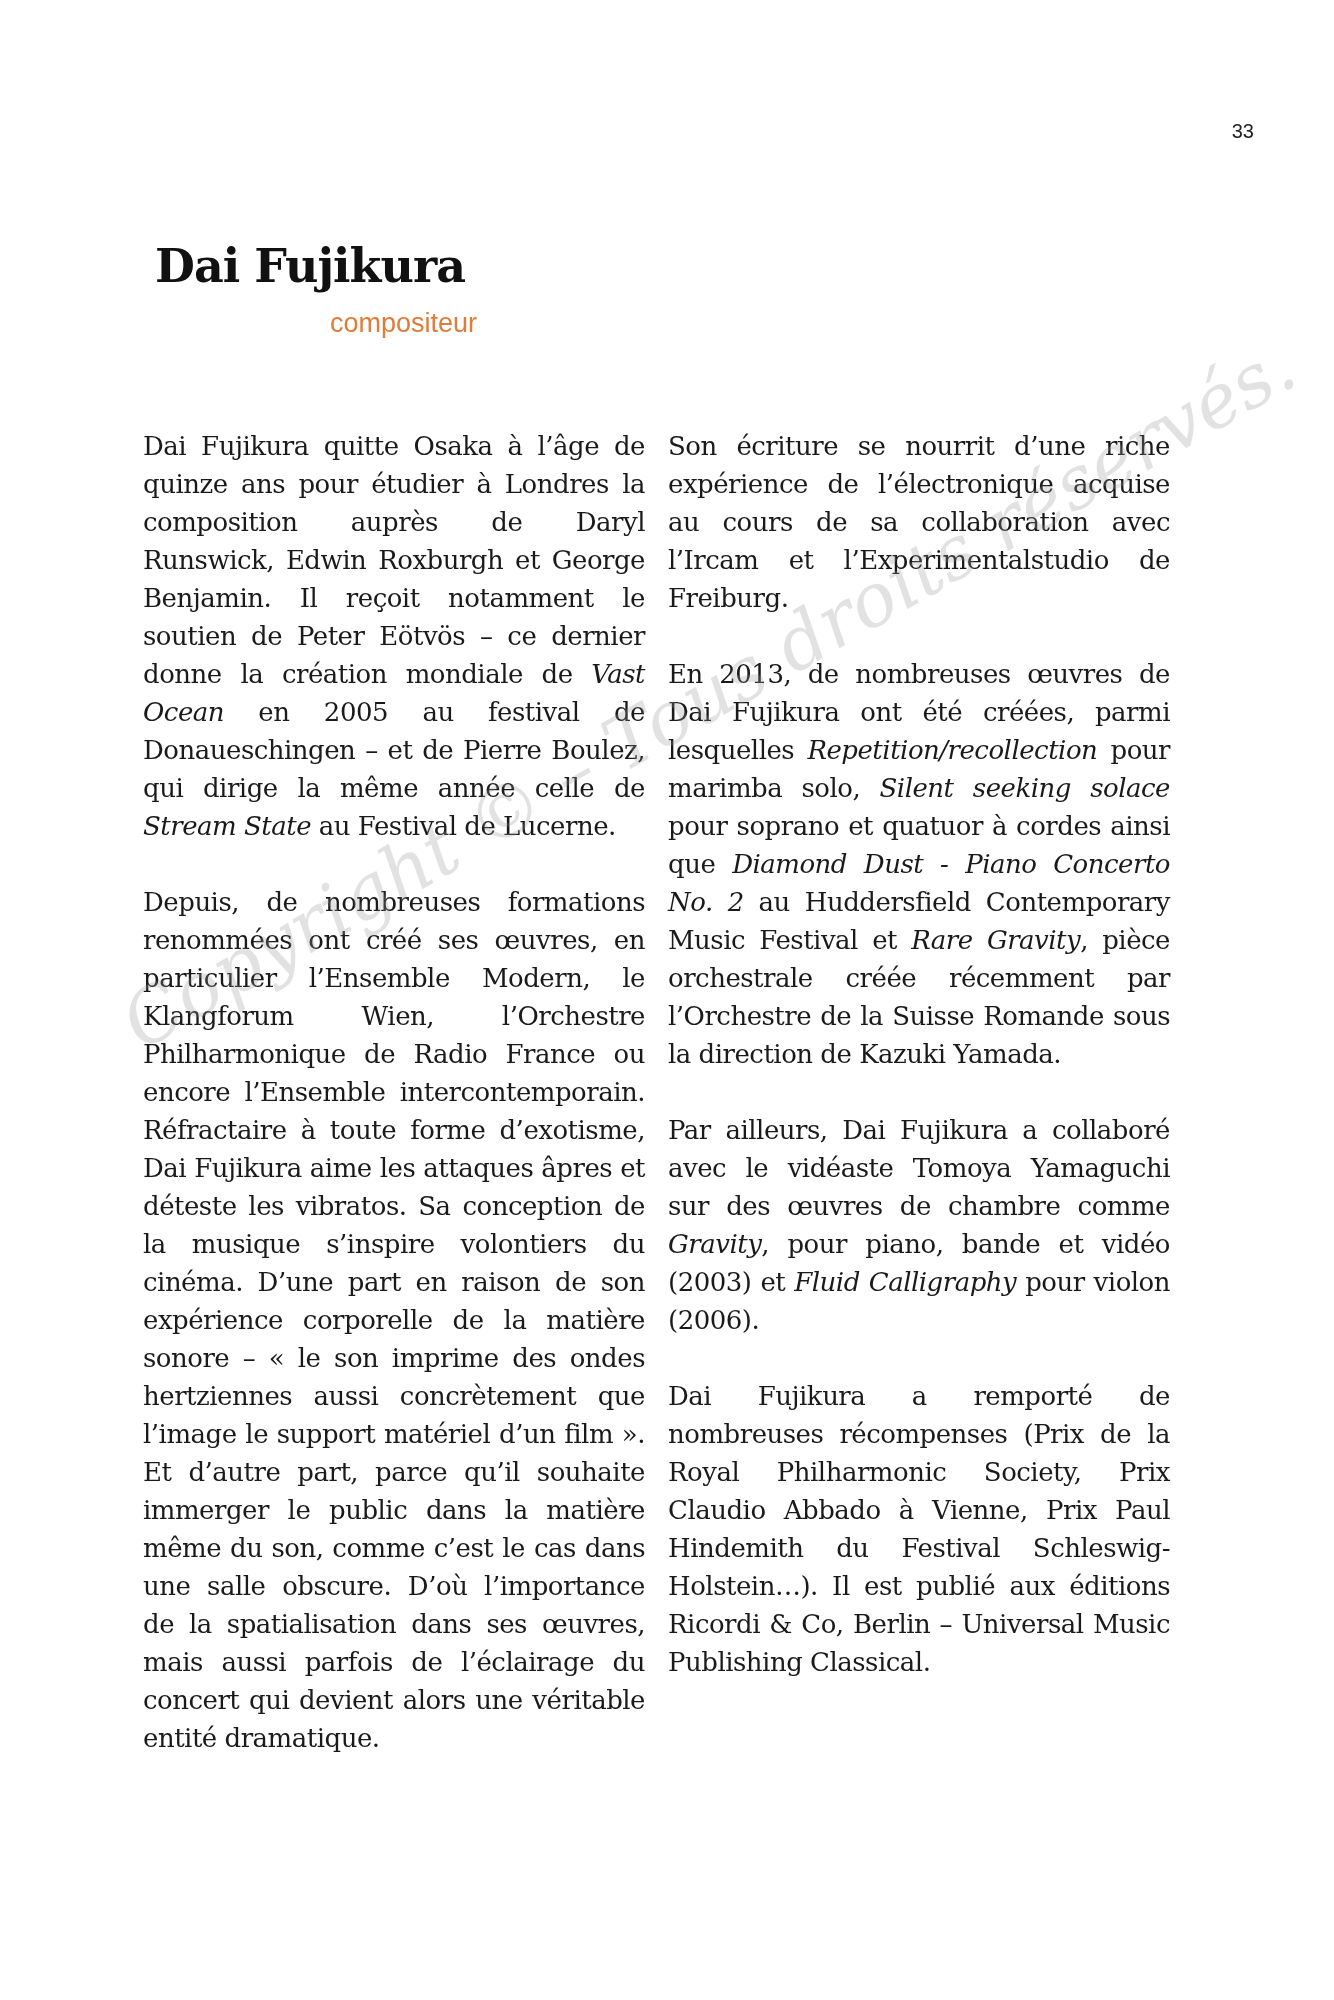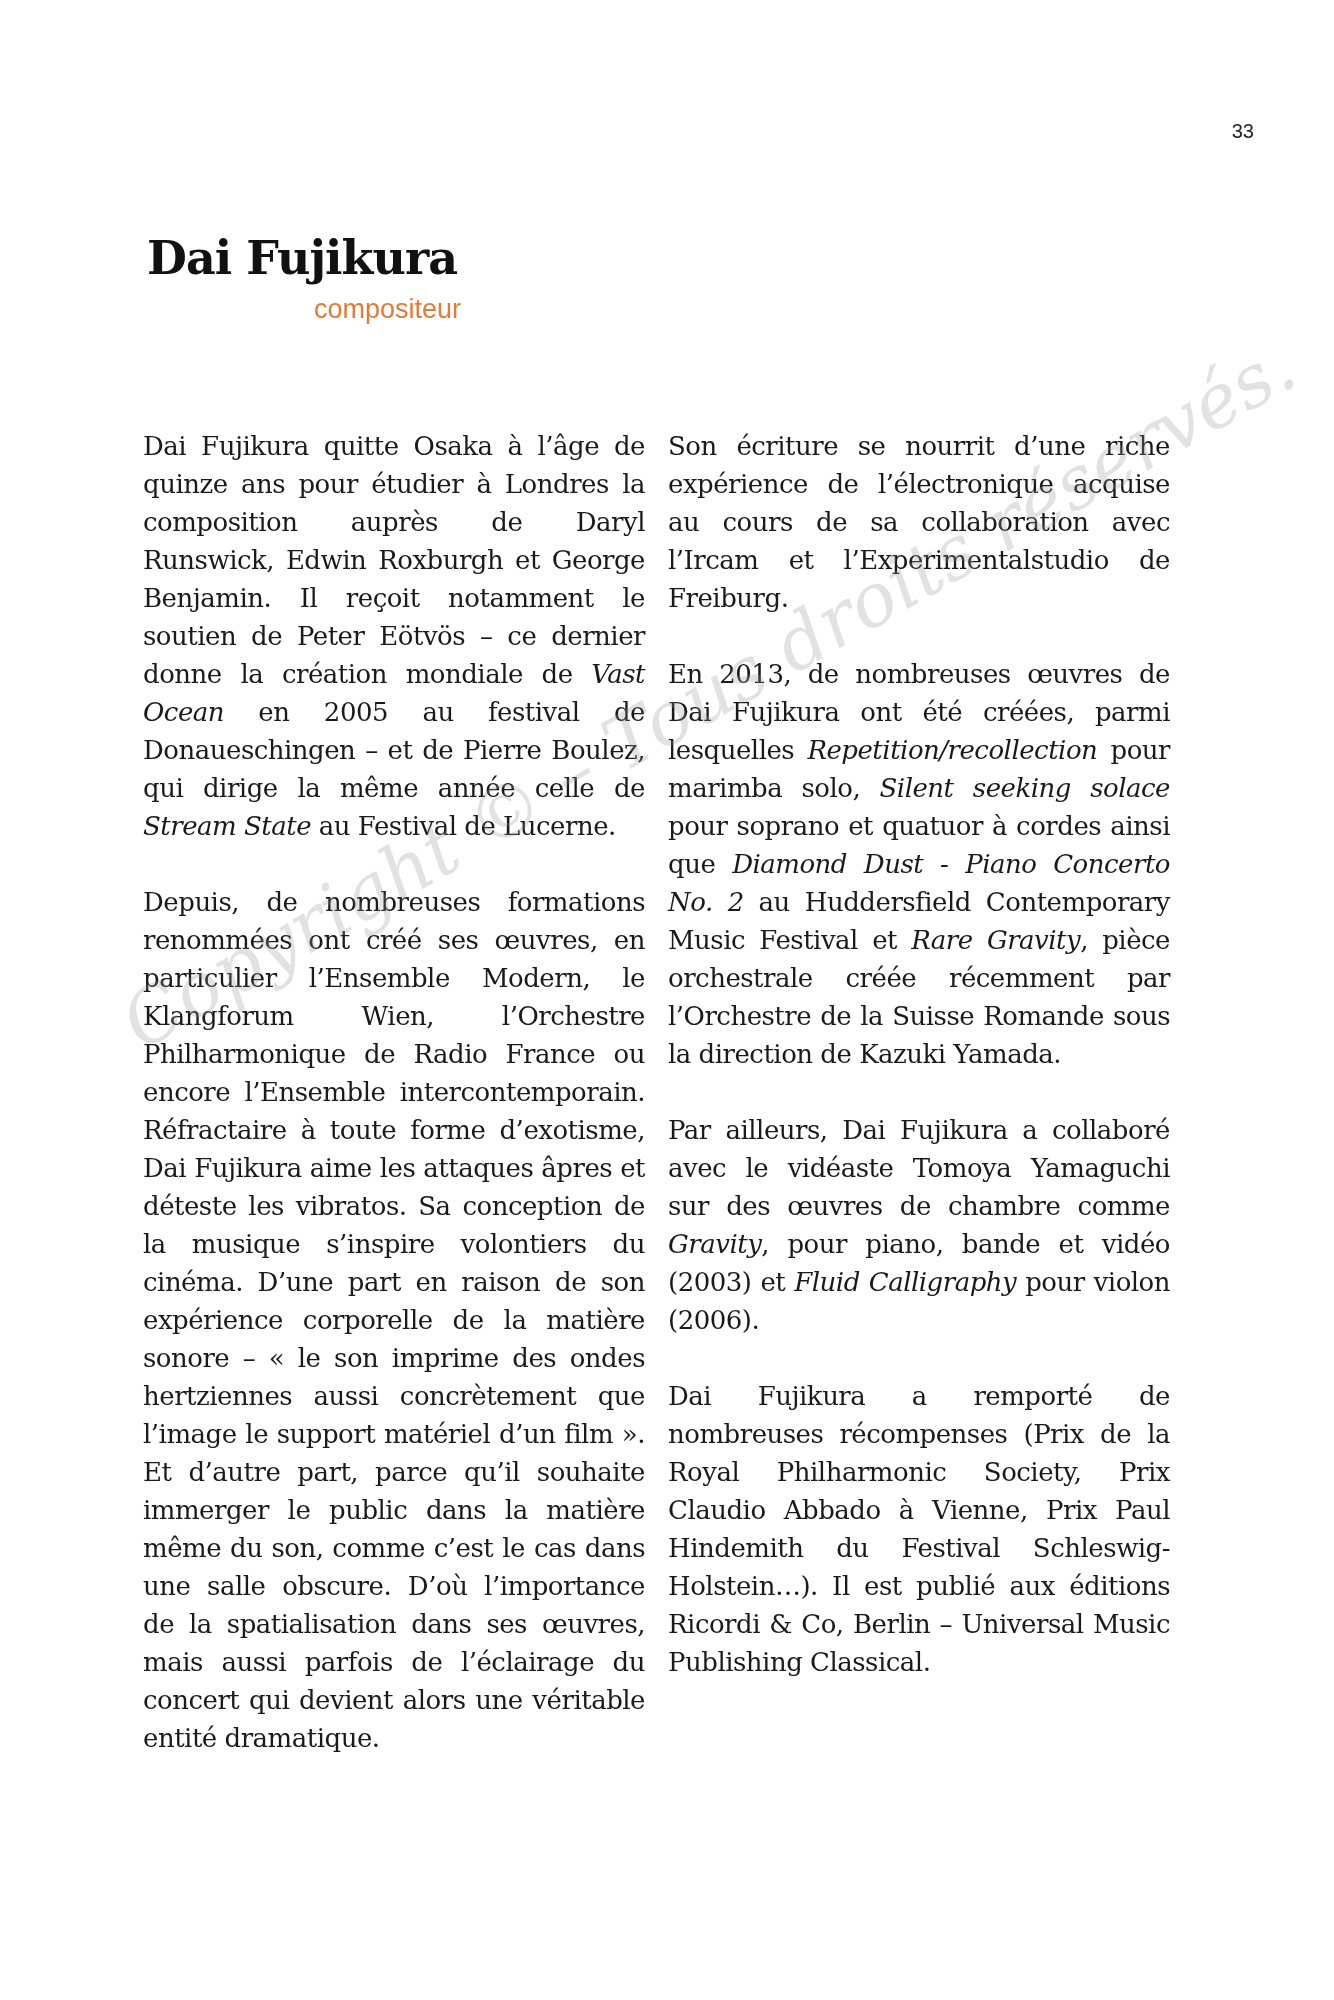--- a/index.html
+++ b/index.html
@@ -28,21 +28,21 @@
       left: 143px;
       top: 226px;
     }
     .title {
       font-family: "DejaVu Serif", serif;
       font-weight: bold;
       font-size: 46px;
       line-height: 56px;
       letter-spacing: -1px;
       color: #111;
-      margin: 4px;
+      margin: 12px;
     }
     .subtitle {
       font-family: "Liberation Sans", sans-serif;
       font-size: 27px;
       line-height: 34px;
       margin-top: 6px;
       text-align: right;
     }
     .column {
       position: absolute;

